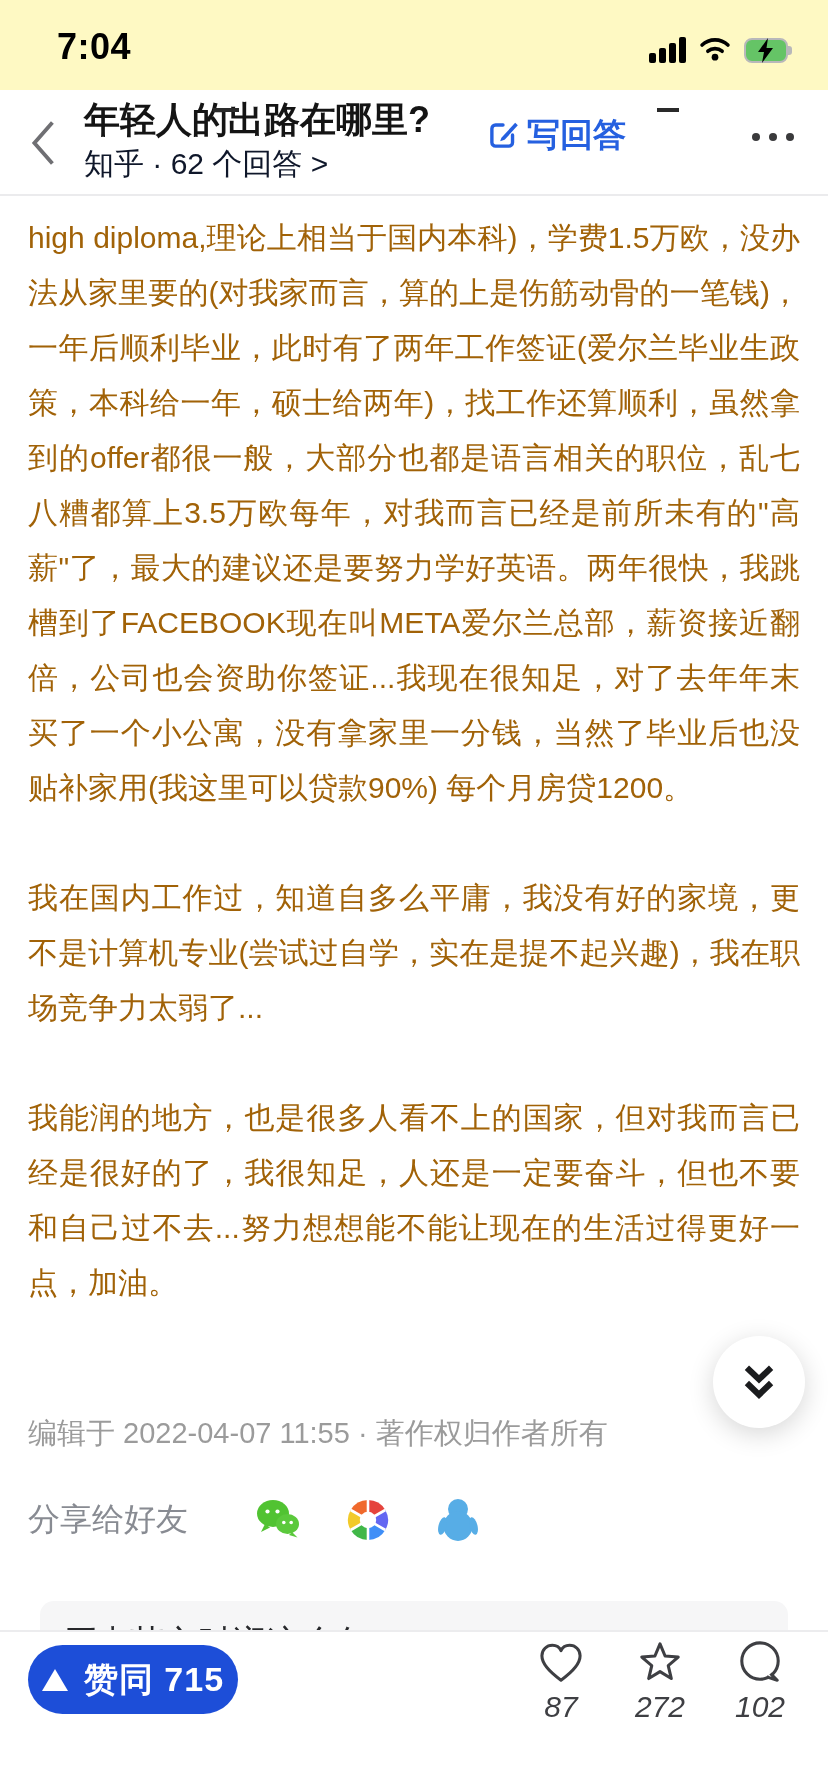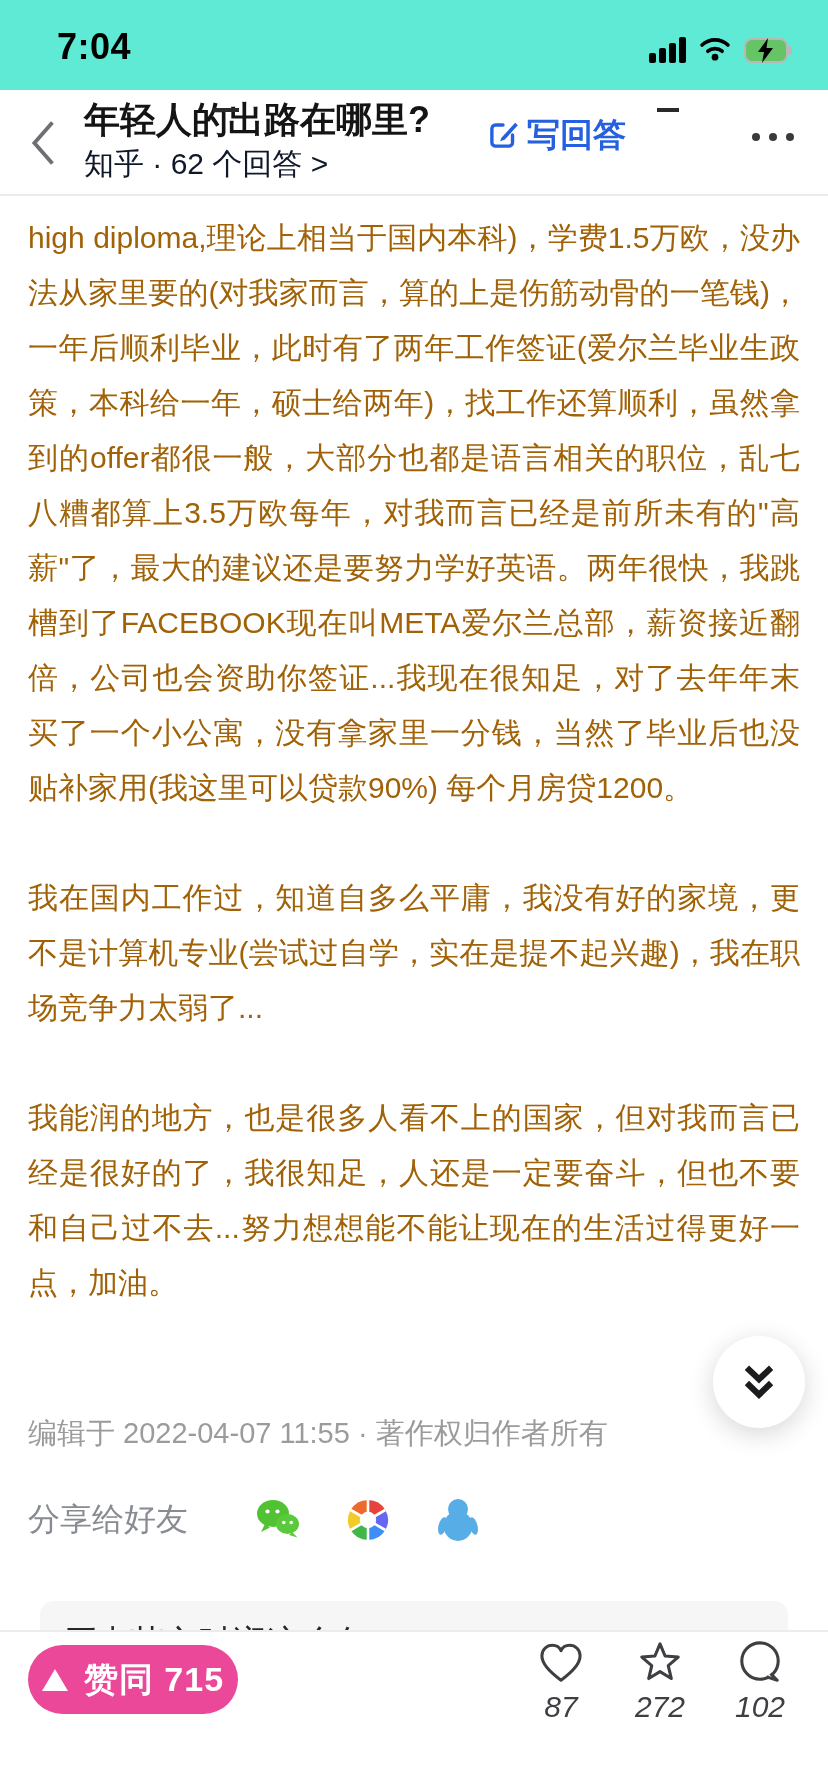--- a/index.html
+++ b/index.html
@@ -2,21 +2,21 @@
 <html><head>
 <meta charset="utf-8">
 <style>
   * { margin:0; padding:0; box-sizing:border-box; }
   html,body { background:#e9e9e9; }
   body { font-family:"Liberation Sans","DejaVu Sans",sans-serif; }
   .screen{ position:relative; width:828px; height:1792px; margin:0 auto;
            background:#ffffff; overflow:hidden; }
 
   
-  .status-bar{ position:absolute; top:0; left:0; right:0; height:90px; background:#5eead4; }
+  .status-bar{ position:absolute; top:0; left:0; right:0; height:90px; background:#fef9c3; }
   .sb-time{ position:absolute; left:57px; top:26px; font-size:36px; font-weight:700; color:#000; letter-spacing:.5px;}
   .sb-app{ position:absolute; left:0; right:0; top:6px; text-align:center;
            font-size:38px; font-weight:700; color:#2d6ce5; }
   .sb-right{ position:absolute; right:36px; top:34px; display:flex; align-items:center; gap:10px; }
   .sig{ display:flex; align-items:flex-end; gap:3px; height:26px; }
   .sig i{ display:block; width:7px; background:#000; border-radius:2px; }
   .sig i:nth-child(1){height:10px}.sig i:nth-child(2){height:15px}
   .sig i:nth-child(3){height:20px}.sig i:nth-child(4){height:26px}
   .battery{ position:relative; width:48px; height:25px; }
   .batt-body{ position:absolute; left:0; top:0; width:44px; height:25px;
@@ -66,21 +66,21 @@
 
   
   .float-btn{ position:absolute; left:713px; top:1336px; width:92px; height:92px;
               background:#fff; border-radius:50%; box-shadow:0 6px 26px rgba(0,0,0,.16);
               display:flex; align-items:center; justify-content:center; cursor:pointer; }
 
   
   .bottom-bar{ position:absolute; left:0; right:0; top:1630px; height:162px;
                background:#fff; border-top:2px solid #ececee; }
   .vote-pill{ position:absolute; left:28px; top:13px; width:210px; height:69px;
-              border-radius:35px; background:#ec4899; display:flex; align-items:center;
+              border-radius:35px; background:#1d4ed8; display:flex; align-items:center;
               justify-content:center; gap:16px; cursor:pointer; }
   .vote-tri{ width:0; height:0; border-left:13px solid transparent;
              border-right:13px solid transparent; border-bottom:22px solid #fff; }
   .vote-label{ color:#fff; font-size:34px; font-weight:600; letter-spacing:1px;}
   .act{ position:absolute; top:8px; width:84px; text-align:center; cursor:pointer;font-style:italic;}
   .act .ico{ height:46px; display:flex; align-items:center; justify-content:center; }
   .act .cnt{ margin-top:4px; font-size:30px; color:#3e3f43; }
   .act.heart{ left:519px; } .act.star{ left:618px; } .act.bubble{ left:718px; }
 </style>
 </head>

